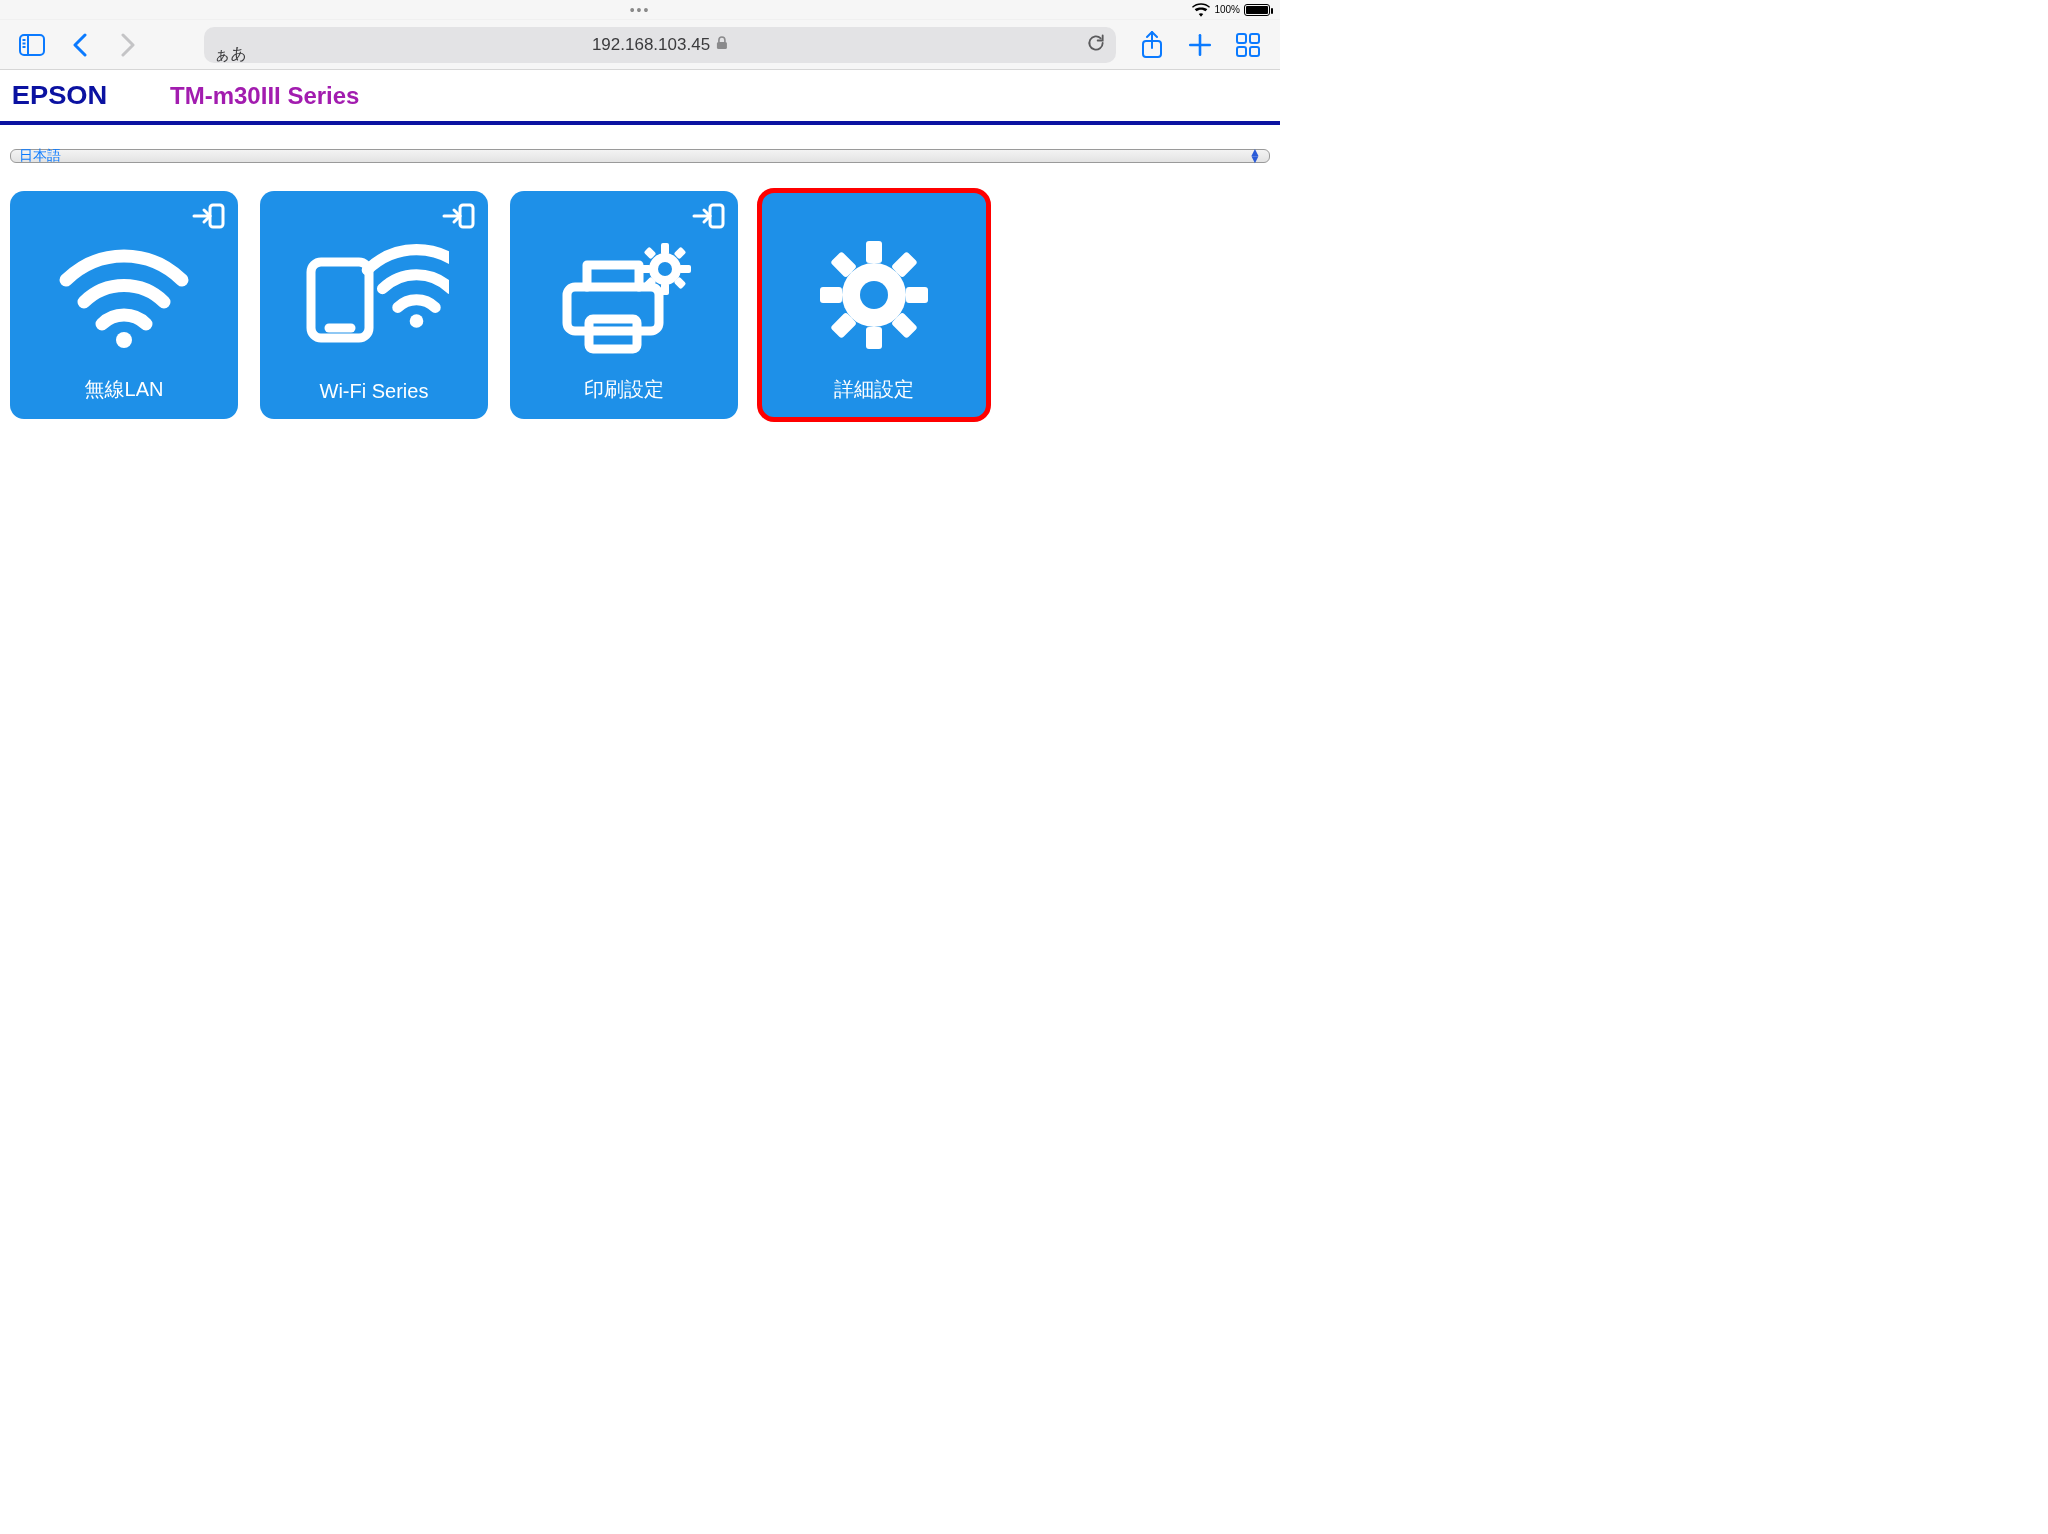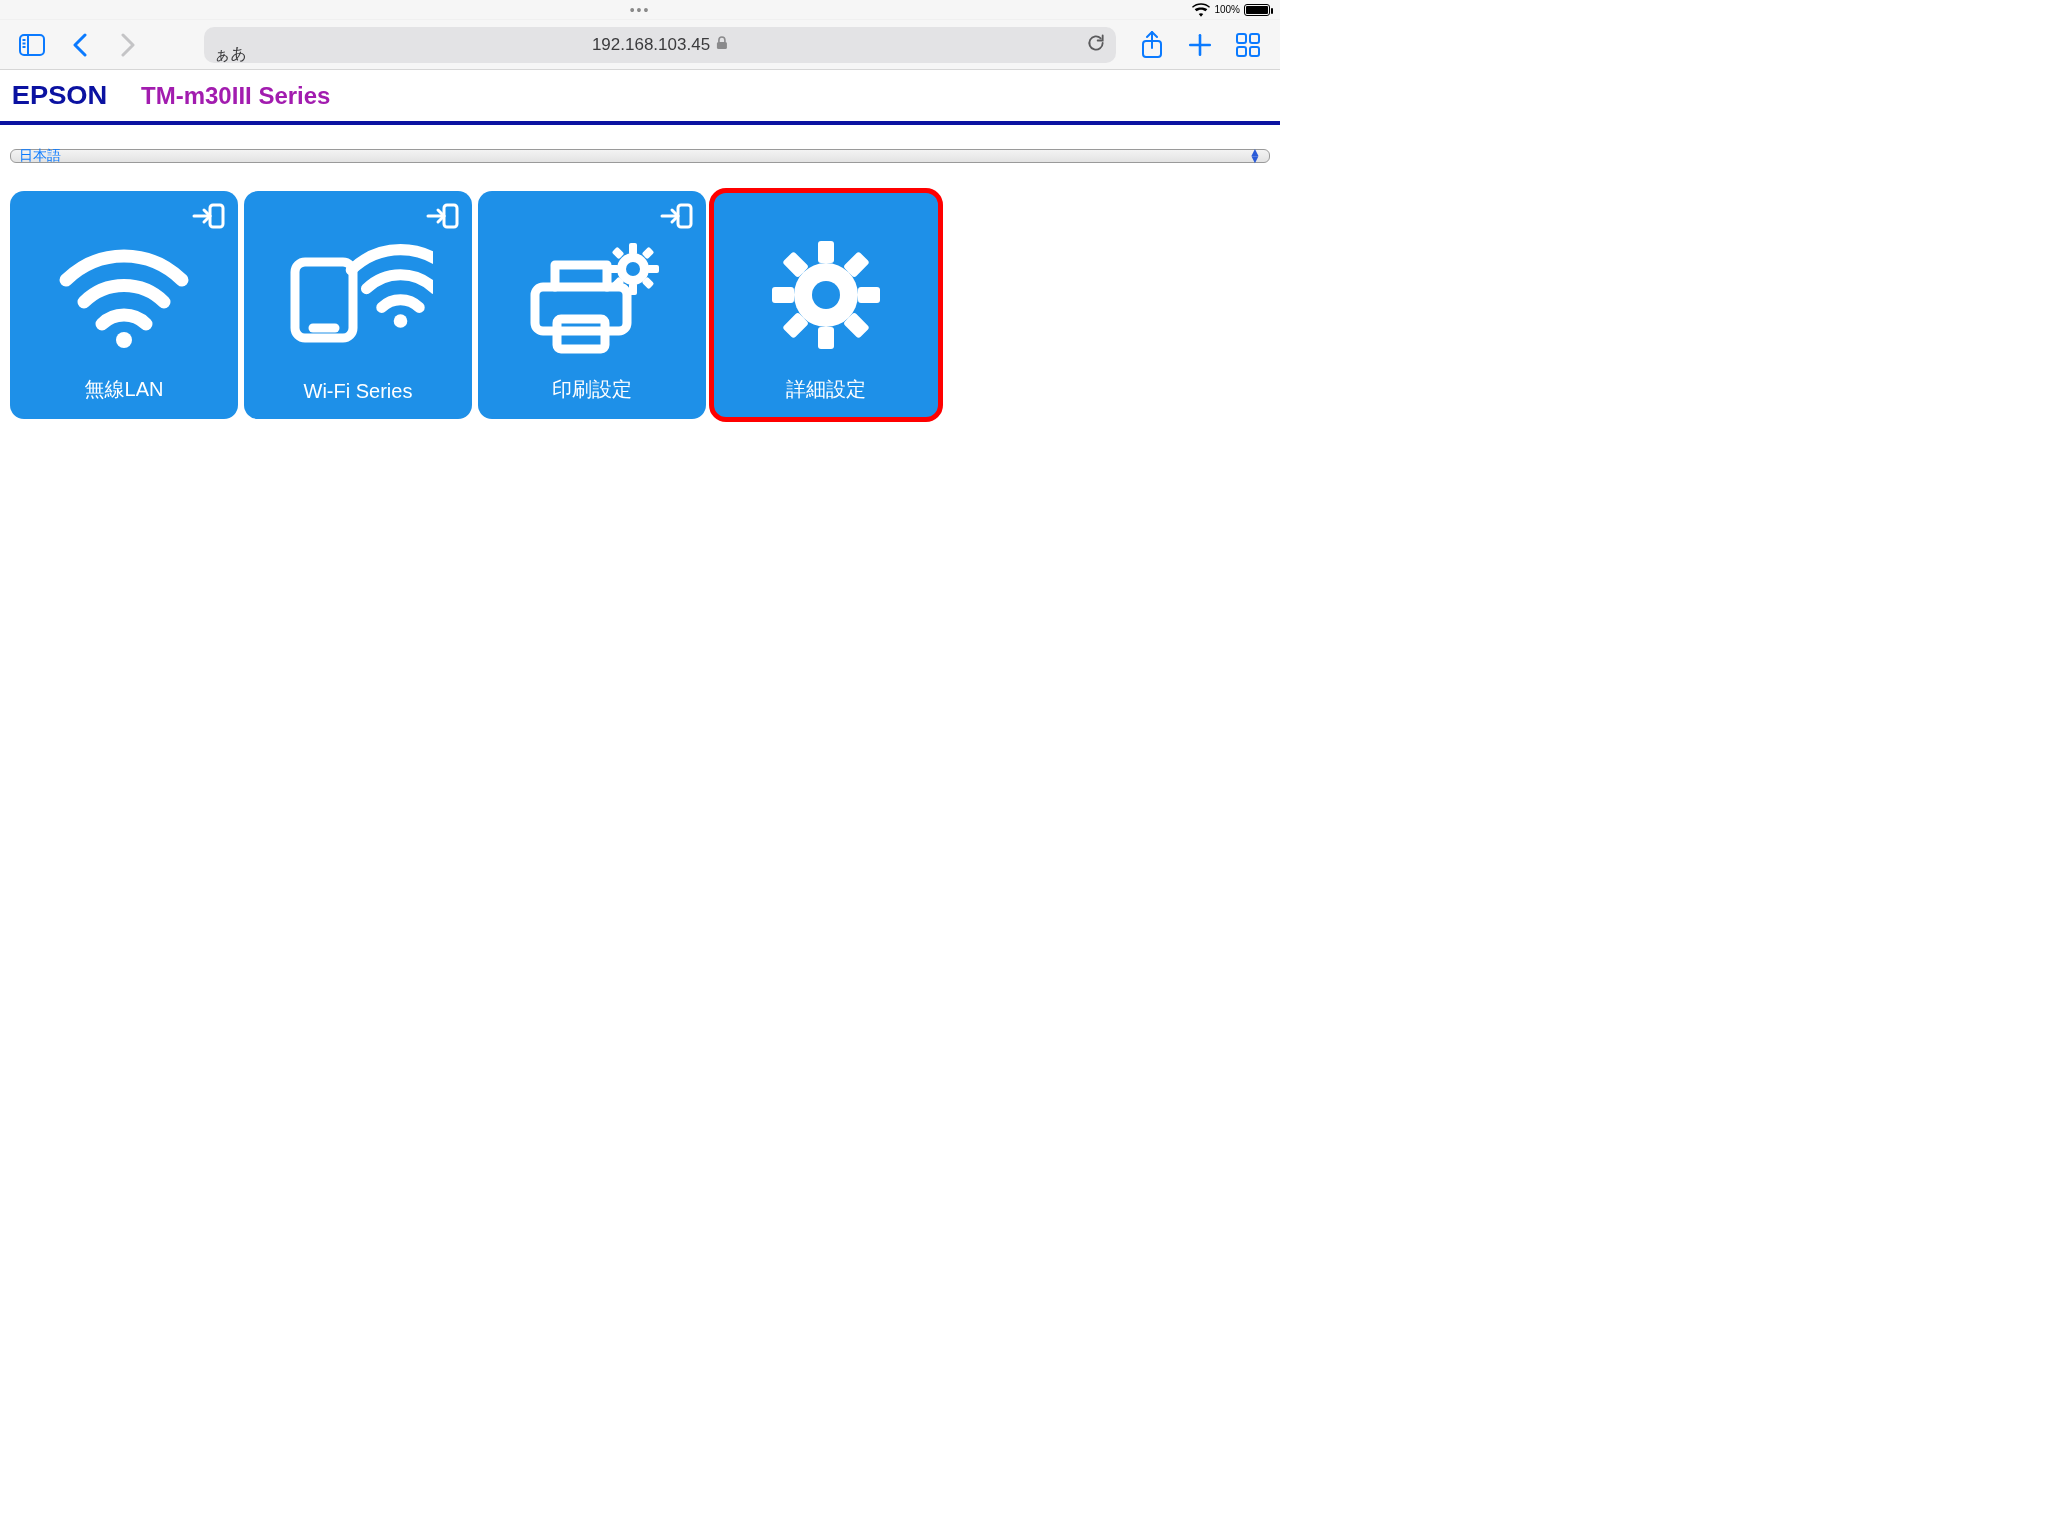--- a/index.html
+++ b/index.html
@@ -33,37 +33,37 @@
     display:flex; align-items:center; position:relative;
     padding: 0 10px;
   }
   .addr-left { font-size:16px; color:#3b3b3d;margin-top:20px; }
   .addr-center { position:absolute; left:50%; top:50%; transform:translate(-50%,-50%); display:flex; align-items:flex-start; gap:6px; font-size:17px; color:#3b3b3d;}
   .addr-lock { color:#8a8a8c; }
   .addr-reload { position:absolute; right:10px; top:50%; transform:translateY(-50%); color:#5a5a5c; }
   .tb-right { display:flex; align-items:center; gap:8px; margin-left:8px; }
   
   .page-header {
-    display:flex; align-items:center; gap:36px;
+    display:flex; align-items:center; gap:65px;
     padding: 10px 14px 10px 14px;
     border-bottom: 4px solid #0b12a1;
   }
   .epson-logo { font-family: Arial, sans-serif; font-weight:700; color:#0b12a1; font-size:26px; letter-spacing:0px; transform: scaleX(1.05); }
   .model { font-size:24px; font-weight:700; color:#a21caf; }
   
   .lang-wrap { padding: 24px 10px 10px 10px; }
   .lang-select {
     width:100%; height:14px; border:1px solid #9a9a9a; border-radius:6px;
     background: linear-gradient(#f3f3f3,#e3e3e3);
     display:flex; align-items:center; justify-content:space-between;
     padding:0 8px; font-size:14px; color:#0a7aff;
   }
   .lang-arrows { color:#2a5bd8; font-size:12px; display:flex; flex-direction:column; line-height:7px; }
   
-  .tiles { display:flex; gap:6px; padding: 18px 10px 0 10px; }
+  .tiles { display:flex; gap:22px; padding: 18px 10px 0 10px; }
   .tile {
     width:228px; height:228px; border-radius:14px; background:#1e90e8;
     position:relative; color:#fff; display:flex; flex-direction:column;
     align-items:center; justify-content:center;
   }
   .tile.highlight { outline: 5px solid #ff0000; outline-offset: -2px; }
   .tile-label {
     position:absolute; left:0; right:0; bottom:16px;
     text-align:center; font-size:20px; font-weight:400; color:#fff;
     padding:0 12px; white-space:nowrap; overflow:hidden; text-overflow:ellipsis;

